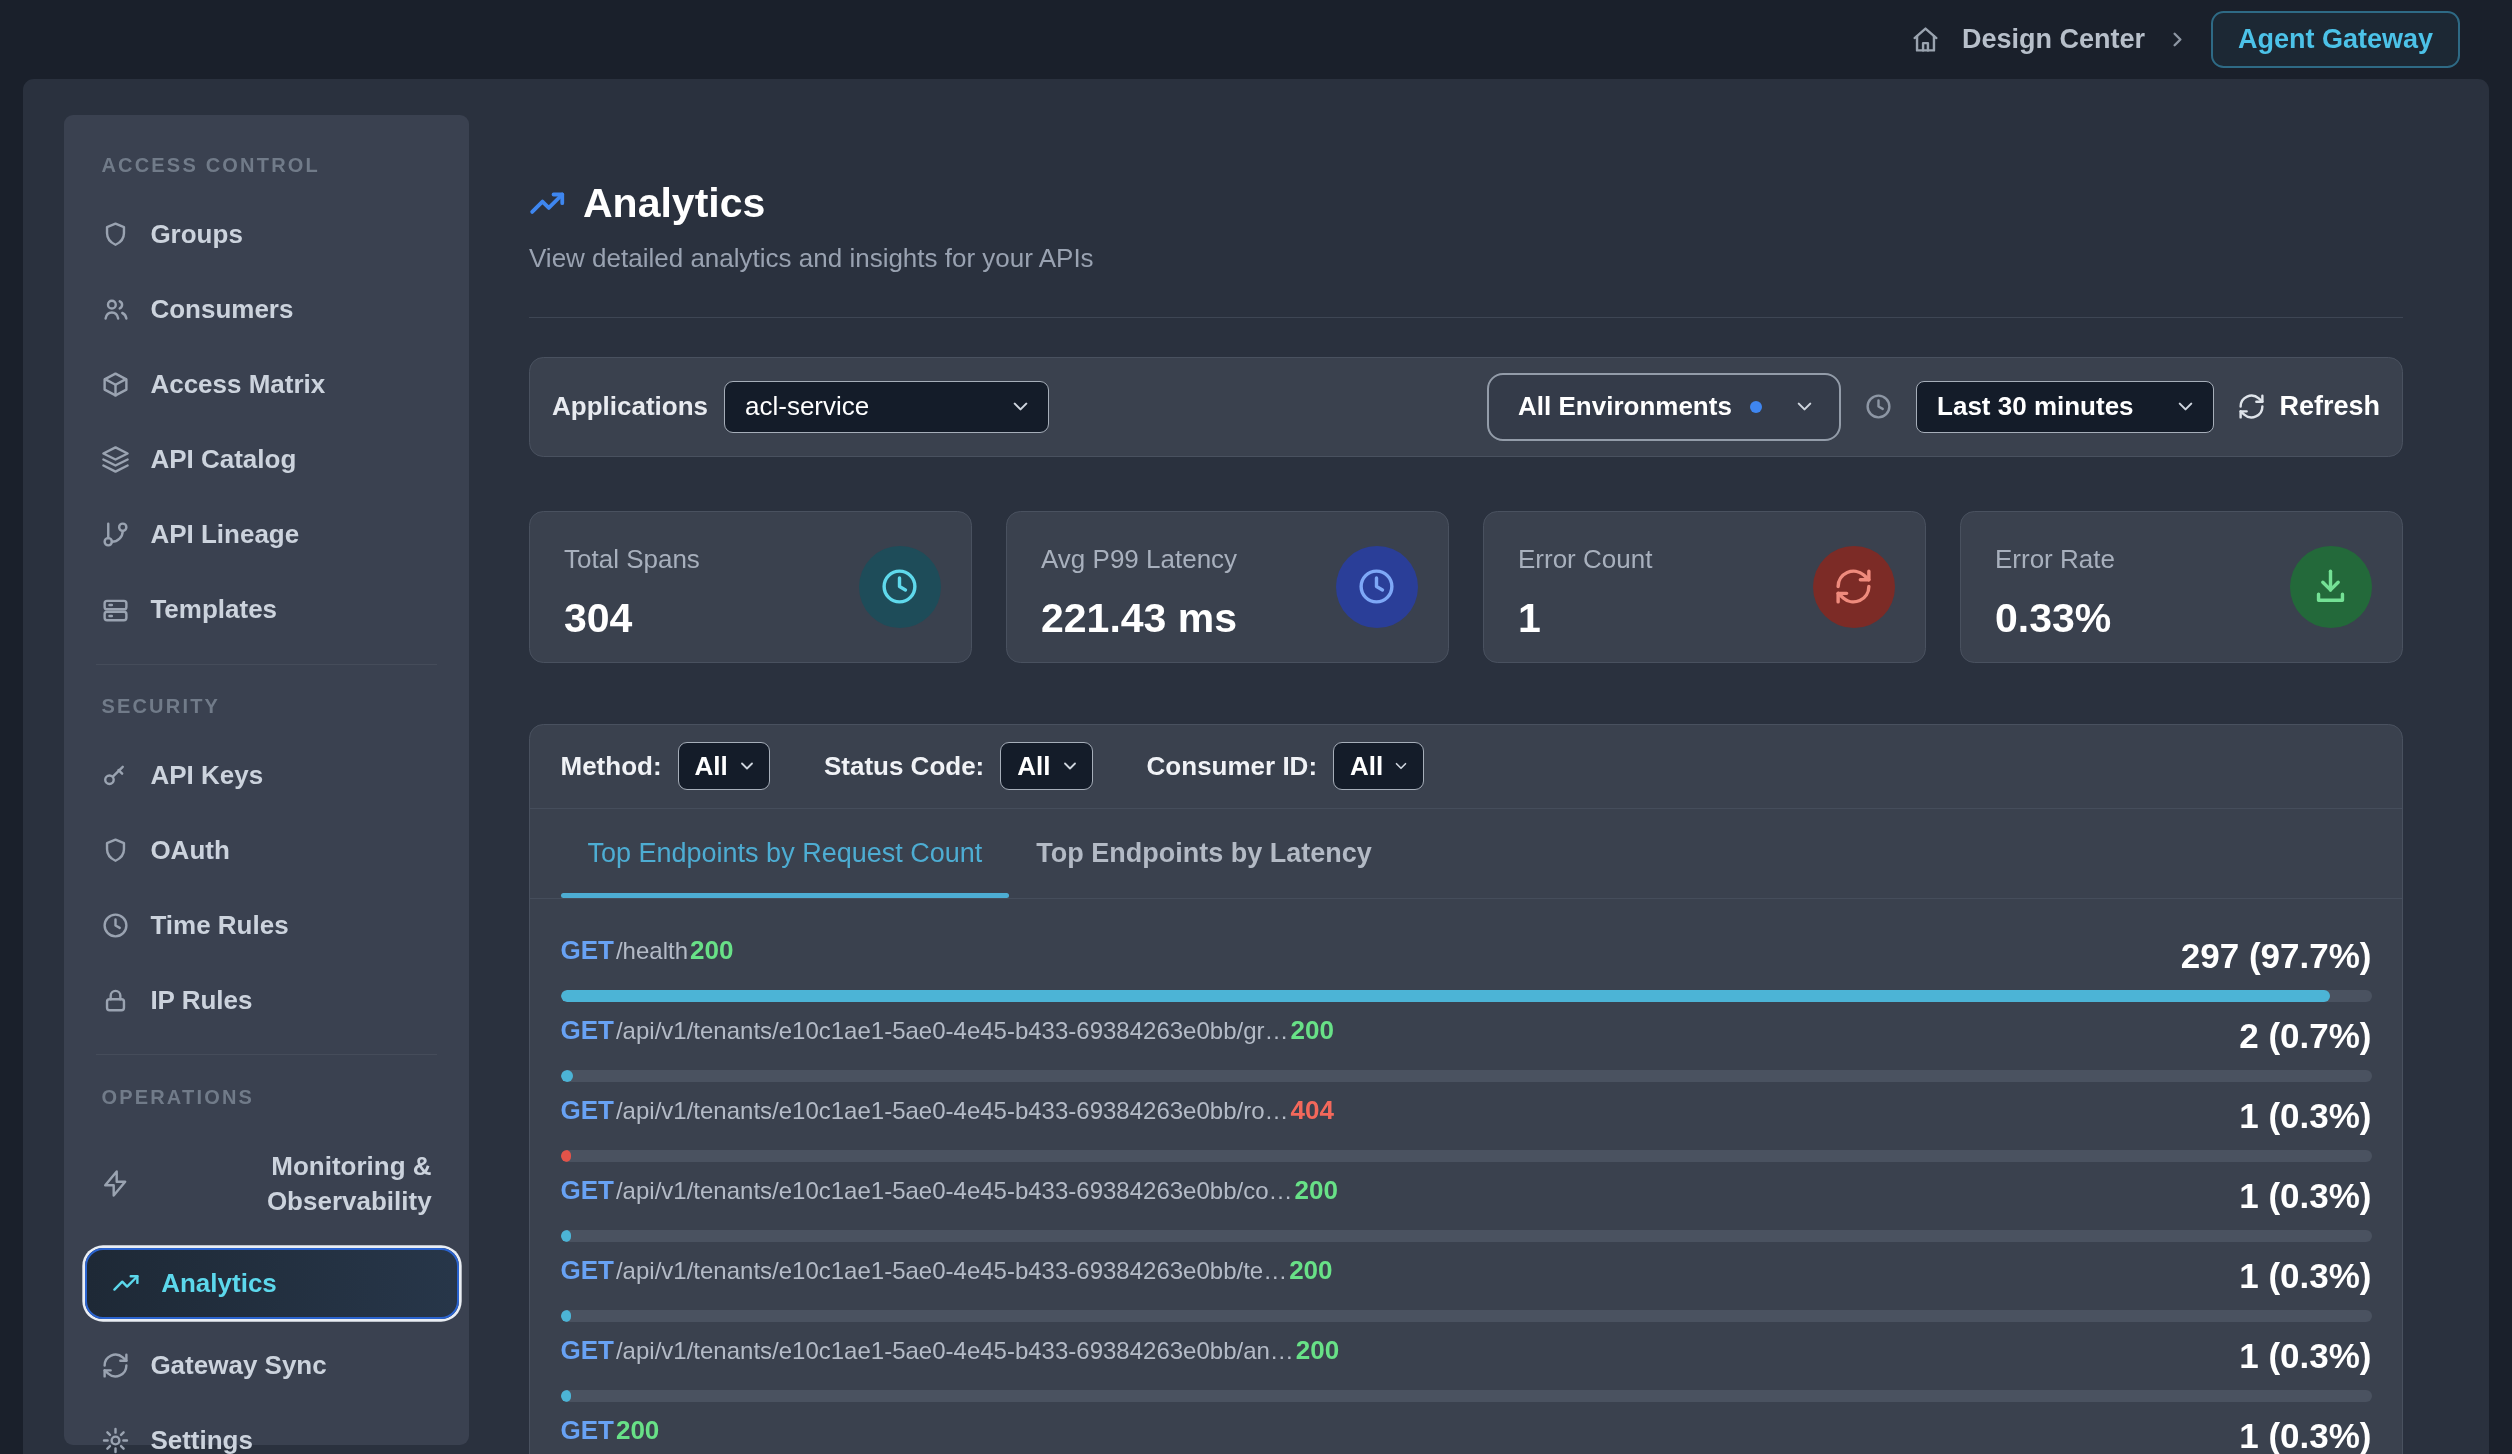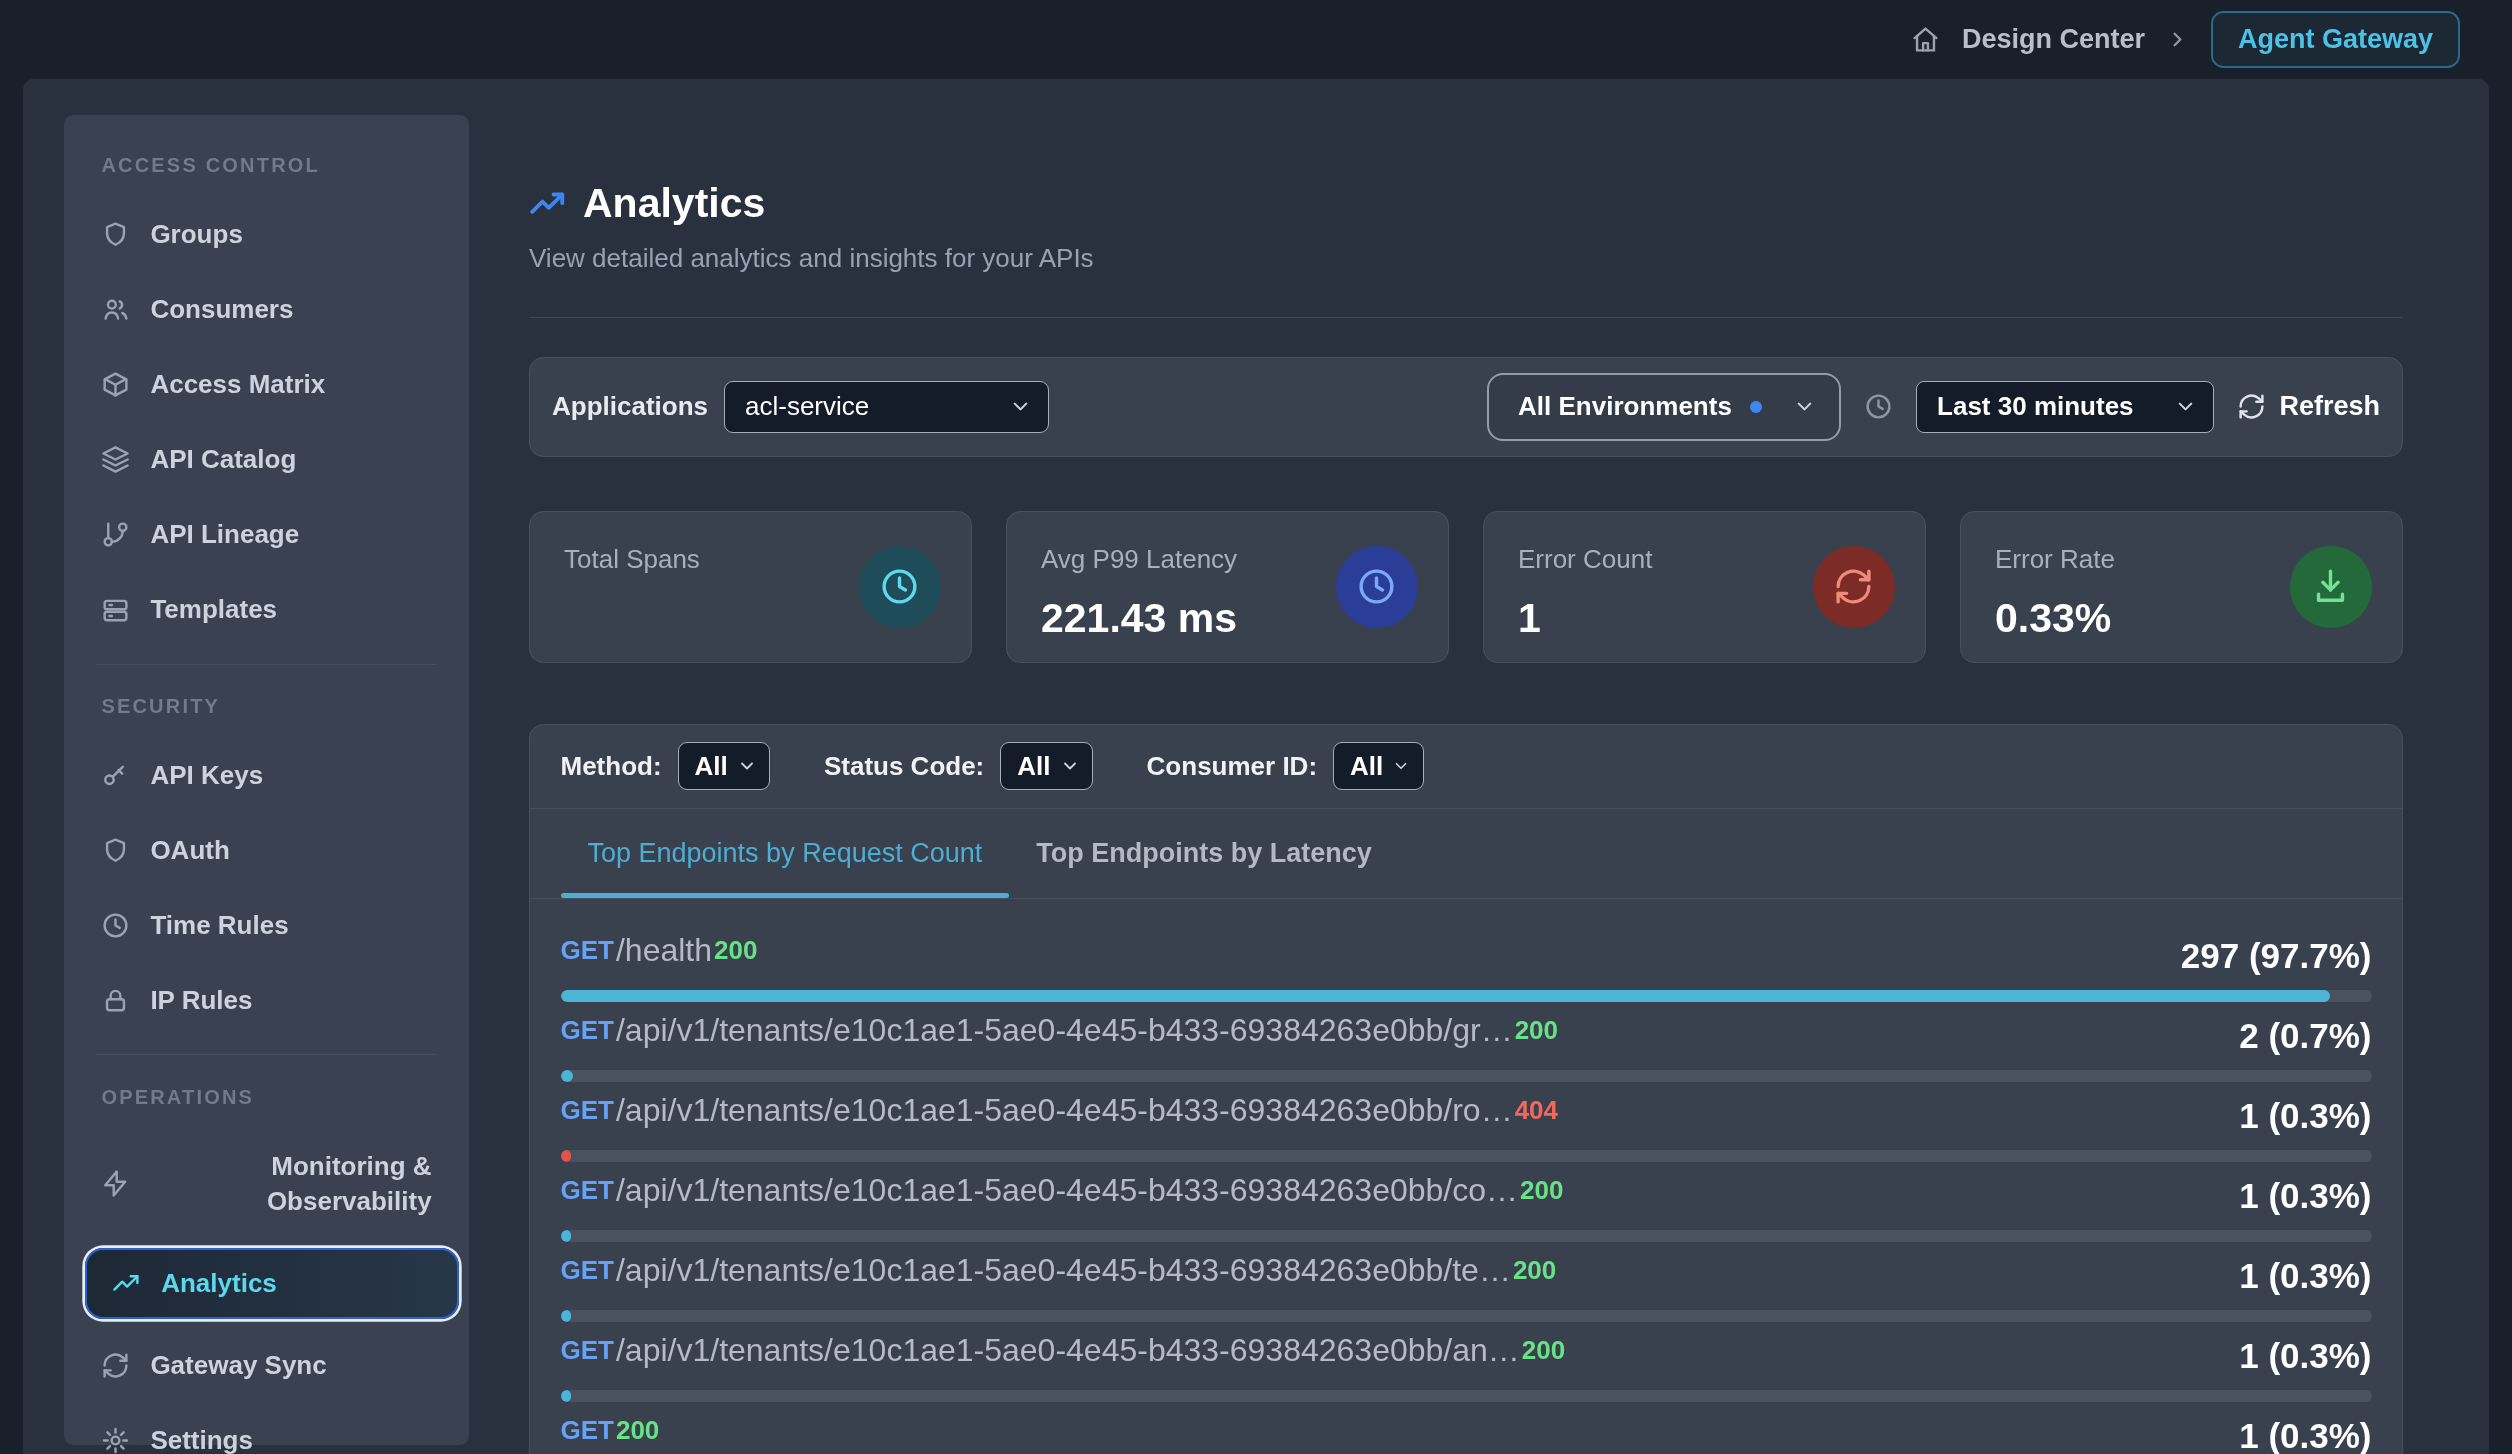--- a/index.html
+++ b/index.html
@@ -128,21 +128,21 @@
     font-weight:600; color:#b3bac5; position:relative; cursor:pointer; }
   .tab.active { color:#4dadd3; font-weight:400; }
   .tab.active::after {
     content:""; position:absolute; left:0; right:0; bottom:0;
     height:4.5px; background:#4dadd3; border-radius:2.7px;
   }
   .rows { padding:12.6px 30.5px 0 30.5px; }
   .ep-row { height:80px; padding-top:14.3px; }
   .ep-line { display:flex; align-items:center; gap:2px; }
   .ep-method { font-size:26px; font-weight:700; color:#68a2f4; }
-  .ep-path { font-size:32px; color:#b4bbc7; white-space:nowrap; overflow:hidden;
+  .ep-path { font-size:24px; color:#b4bbc7; white-space:nowrap; overflow:hidden;
     text-overflow:ellipsis; max-width:1345px; }
   .ep-status { font-size:26px; font-weight:700; color:#68e187; }
   .ep-status.err { color:#f3685b; }
   .ep-count { margin-left:auto; font-size:35px; font-weight:800; color:#ffffff;margin-top:10px; }
   .ep-bar { margin-top:14.3px; height:11.7px; border-radius:6.3px; background:#4a5260; overflow:hidden; }
   .ep-fill { height:100%; border-radius:6.3px; background:#4cb4d6; min-width:10px; }
   .ep-fill.err { background:#e25349; }
 </style>
 </head>
 <body>
@@ -371,20 +371,21 @@
               </svg>
             </span>
           <span>Refresh</span>
         </div>
       </div>
     </div>
 
     <div class="stats">
       <div class="card stat-card">
         <div class="stat-label">Total Spans</div>
+        <div class="stat-value">304</div>
         <div class="stat-badge badge-teal">
             <svg width="41" height="41" viewBox="0 0 24 24" fill="none" stroke="currentColor" stroke-width="2" stroke-linecap="round" stroke-linejoin="round">
               <circle cx="12" cy="12" r="9"></circle>
               <path d="M12 7v5l3.5 2"></path>
             </svg>
           </div>
       </div>
       <div class="card stat-card">
         <div class="stat-label">Avg P99 Latency</div>
         <div class="stat-value">221.43 ms</div>

